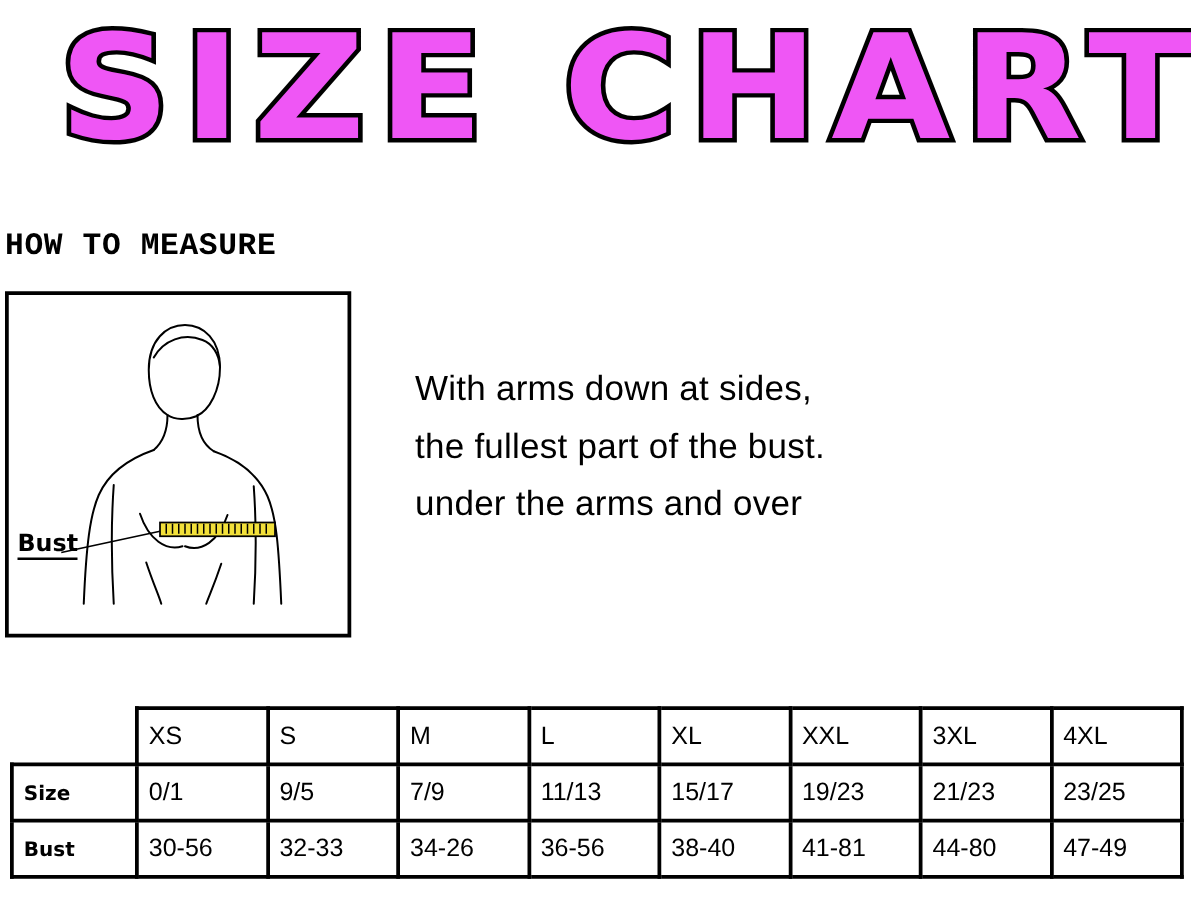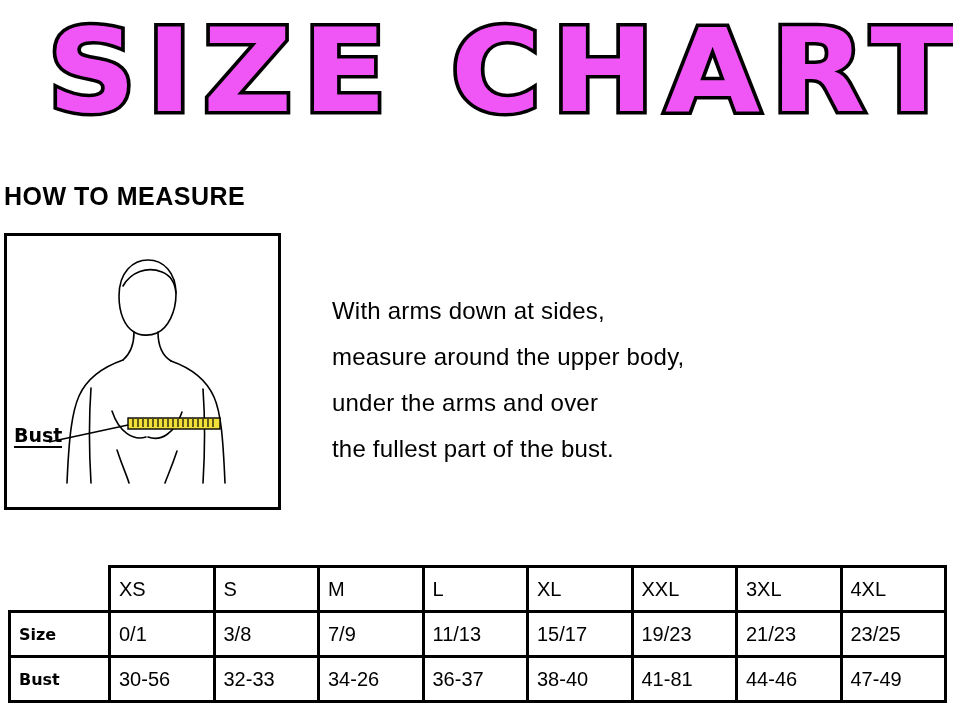--- a/index.html
+++ b/index.html
@@ -41,21 +41,21 @@
     white-space: nowrap;
     transform: scaleX(1.06);
     transform-origin: left center;
   }
 
   
   .how-heading {
     position: absolute;
     left: 4px;
     top: 182px;
-    font-family: Liberation Sans, sans-serif;
+    font-family: Liberation Mono, monospace;
     font-weight: bold;
     font-size: 25px;
     letter-spacing: 0.5px;
     color: #000;
   }
 
   
   .figure-box {
     position: absolute;
     left: 4px;
@@ -87,21 +87,21 @@
     left: 332px;
     top: 288px;
     width: 600px;
   }
   .chest-title {
     font-size: 38px;
     line-height: 46px;
     letter-spacing: 0.5px;
   }
   .chest-line {
-    font-size: 24px;
+    font-size: 28px;
     line-height: 46px;
     letter-spacing: 0.2px;
     white-space: nowrap;
   }
 
   
   .size-table {
     position: absolute;
     left: 8px;
     top: 565px;
@@ -192,23 +192,22 @@
       </g>
     </g>
 
     <line x1="42" y1="206" x2="121" y2="189" stroke="#000" stroke-width="1.4"></line>
   </svg>
 </div>
 <div class="bust-label">Bust</div>
 
 <div class="chest-block">
   <div class="chest-line">With arms down at sides,</div>
-  <div class="chest-line">measure around the upper body,</div>
+  <div class="chest-line">the fullest part of the bust.</div>
   <div class="chest-line">under the arms and over</div>
-  <div class="chest-line">the fullest part of the bust.</div>
 </div>
 
 <table class="size-table">
   <colgroup>
     <col class="col-first">
     <col class="col-rest">
       <col class="col-rest">
       <col class="col-rest">
       <col class="col-rest">
     <col class="col-rest">
@@ -224,33 +223,33 @@
     <td>M</td>
     <td>L</td>
     <td>XL</td>
     <td>XXL</td>
     <td>3XL</td>
     <td>4XL</td>
   </tr>
   <tr>
     <td class="rowhead">Size</td>
     <td>0/1</td>
-    <td>3/8</td>
+    <td>9/5</td>
     <td>7/9</td>
     <td>11/13</td>
     <td>15/17</td>
     <td>19/23</td>
     <td>21/23</td>
     <td>23/25</td>
   </tr>
   <tr>
     <td class="rowhead">Bust</td>
     <td>30-56</td>
     <td>32-33</td>
     <td>34-26</td>
-    <td>36-37</td>
+    <td>36-56</td>
     <td>38-40</td>
     <td>41-81</td>
-    <td>44-46</td>
+    <td>44-80</td>
     <td>47-49</td>
   </tr>
 </tbody>
   </table>
 
 </body></html>

